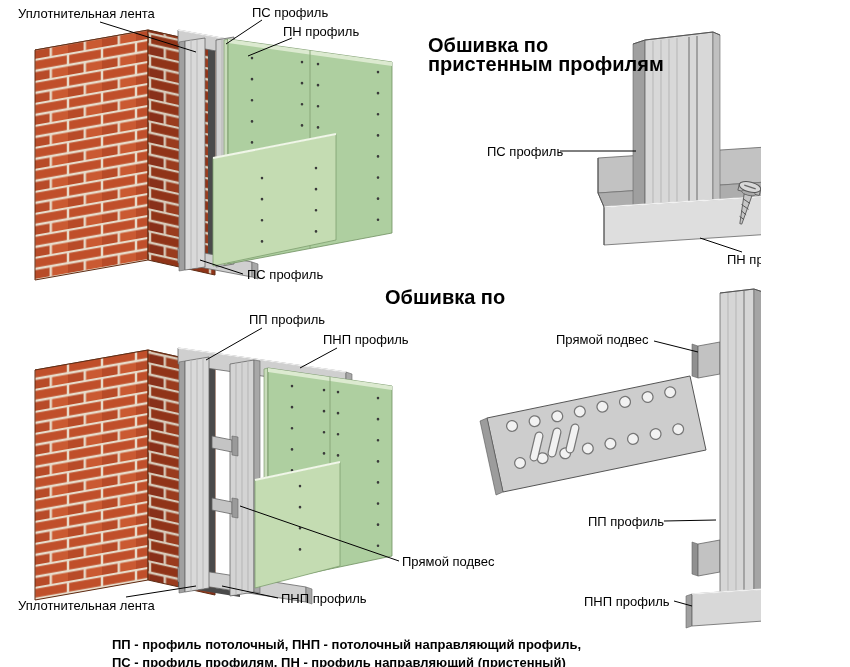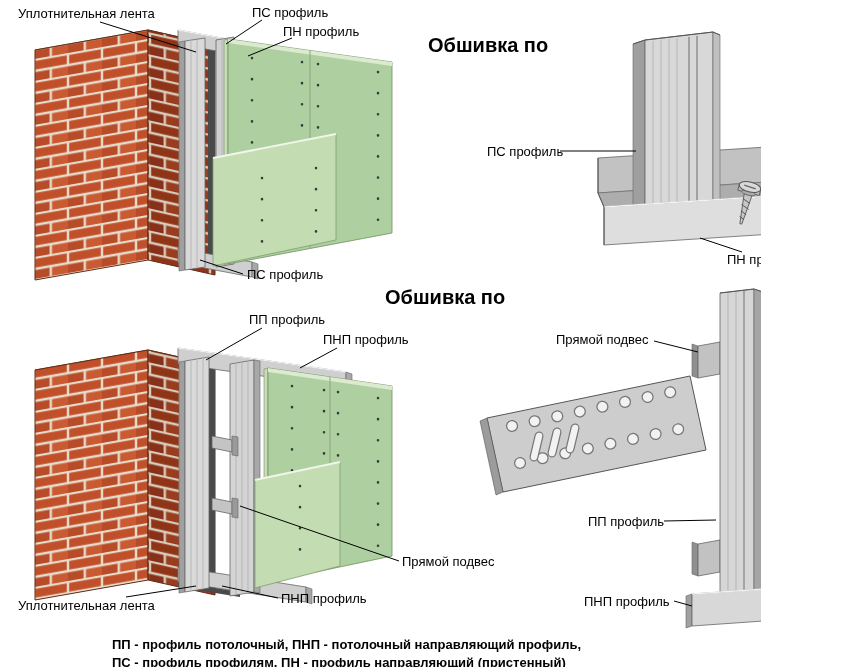--- a/index.html
+++ b/index.html
@@ -223,20 +223,21 @@
   </g>
 </svg>
 
   <div class="lbl" style="left:18px;top:6px">Уплотнительная лента</div>
   <div class="lbl" style="left:252px;top:5px">ПС профиль</div>
   <div class="lbl" style="left:283px;top:24px">ПН профиль</div>
   <div class="lbl" style="left:247px;top:267px">ПС профиль</div>
 
   <div class="ttl" style="left:428px;top:36px">
     <div>Обшивка по</div>
+    <div>пристенным профилям</div>
   </div>
 
   <div class="lbl" style="left:487px;top:144px">ПС профиль</div>
   <div class="lbl" style="left:727px;top:252px">ПН профиль</div>
 
   <div class="ttl" style="left:385px;top:288px">
     <div>Обшивка по</div>
   </div>
 
   <div class="lbl" style="left:249px;top:312px">ПП профиль</div>

